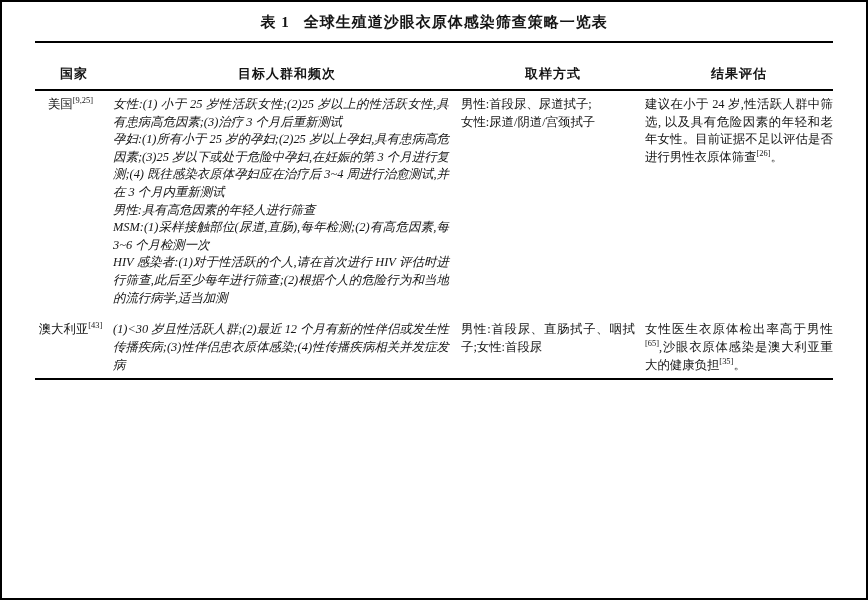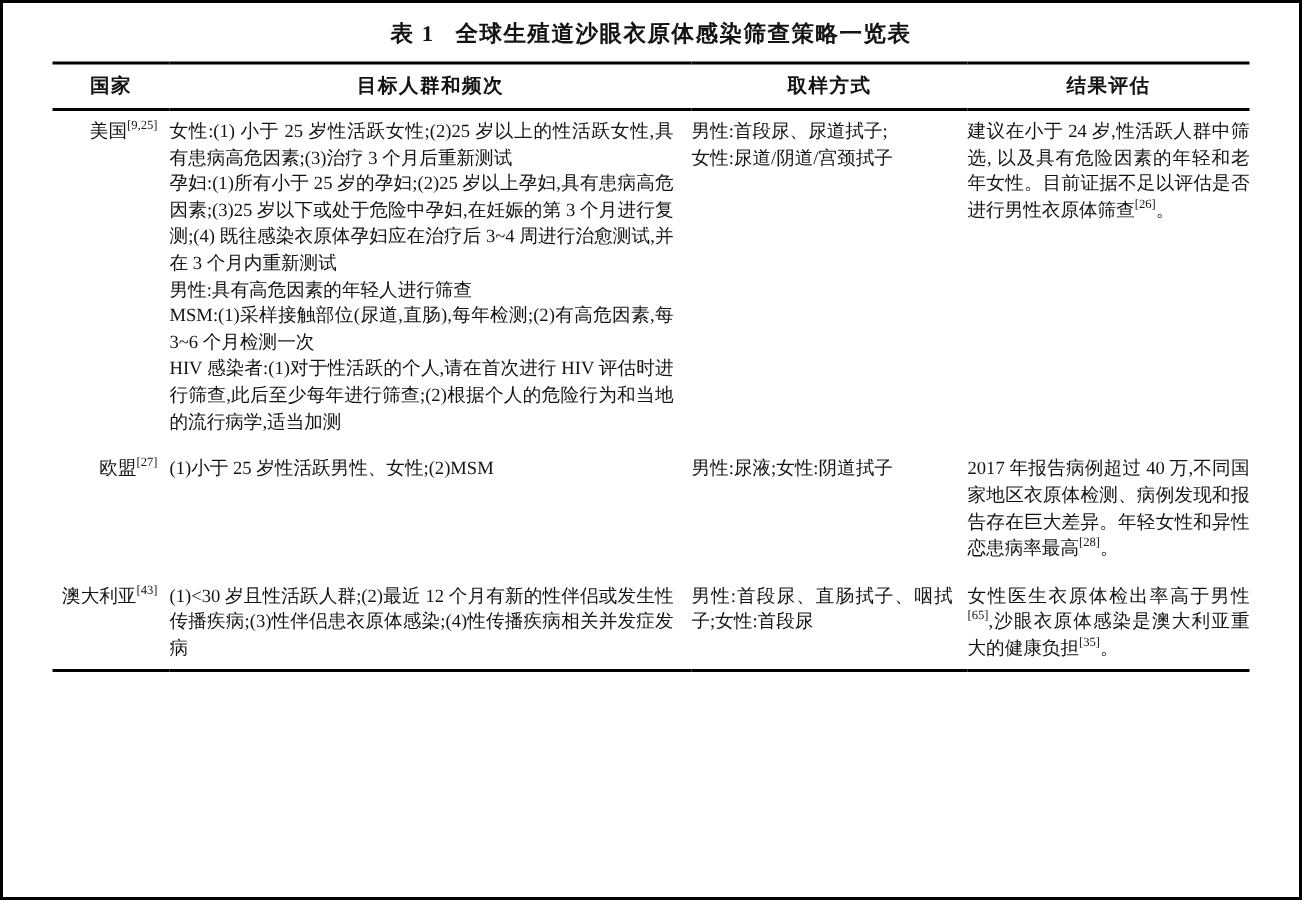--- a/index.html
+++ b/index.html
@@ -14,30 +14,30 @@
     padding-top:11px; letter-spacing:1px;
   }
   .title-label { margin-right:14px; }
   .table-wrap { margin:9px 33px 0 33px; }
   table.main {
     width:100%; border-collapse:collapse; table-layout:fixed;
     border-top:2.5px solid #000; border-bottom:2.5px solid #000;
   }
   thead th {
     font-weight:bold; font-size:13px; text-align:center;
-    border-bottom:2px solid #000; padding:5px 2px 6px 2px;
+    border-bottom:2px solid #000; padding:22px 2px 6px 2px;
     letter-spacing:1px;
   }
   tbody td {
     vertical-align:top; font-size:12.4px; line-height:1.42;
     text-align:justify; padding:5px 8px 9px 0;
   }
   tbody tr:last-child td { padding-bottom:4px; }
-  td.c-country { padding-left:1px; text-align:right; }
-  td.c-target  { padding-right:12px; }
+  td.c-country { padding-left:1px; text-align:center; }
+  td.c-target  { padding-right:12px;font-style:italic; }
   td.c-sampling{ padding-right:10px; }
   td.c-result  { padding-right:0; }
   sup { font-size:0.68em; line-height:0; }
 </style>
 </head>
 <body>
 
 <div class="page">
 
   <div class="title-row">
@@ -61,26 +61,20 @@
         </tr>
       </thead>
       <tbody>
         <tr>
           <td class="c-country">美国<sup>[9,25]</sup></td>
           <td class="c-target">女性:(1) 小于 25 岁性活跃女性;(2)25 岁以上的性活跃女性,具有患病高危因素;(3)治疗 3 个月后重新测试<br>孕妇:(1)所有小于 25 岁的孕妇;(2)25 岁以上孕妇,具有患病高危因素;(3)25 岁以下或处于危险中孕妇,在妊娠的第 3 个月进行复测;(4) 既往感染衣原体孕妇应在治疗后 3~4 周进行治愈测试,并在 3 个月内重新测试<br>男性:具有高危因素的年轻人进行筛查<br>MSM:(1)采样接触部位(尿道,直肠),每年检测;(2)有高危因素,每 3~6 个月检测一次<br>HIV 感染者:(1)对于性活跃的个人,请在首次进行 HIV 评估时进行筛查,此后至少每年进行筛查;(2)根据个人的危险行为和当地的流行病学,适当加测</td>
           <td class="c-sampling">男性:首段尿、尿道拭子;<br>女性:尿道/阴道/宫颈拭子</td>
           <td class="c-result">建议在小于 24 岁,性活跃人群中筛选, 以及具有危险因素的年轻和老年女性。目前证据不足以评估是否进行男性衣原体筛查<sup>[26]</sup>。</td>
         </tr>
         <tr>
-          <td class="c-country">欧盟<sup>[27]</sup></td>
-          <td class="c-target">(1)小于 25 岁性活跃男性、女性;(2)MSM</td>
-          <td class="c-sampling">男性:尿液;女性:阴道拭子</td>
-          <td class="c-result">2017 年报告病例超过 40 万,不同国家地区衣原体检测、病例发现和报告存在巨大差异。年轻女性和异性恋患病率最高<sup>[28]</sup>。</td>
-        </tr>
-        <tr>
           <td class="c-country">澳大利亚<sup>[43]</sup></td>
           <td class="c-target">(1)&lt;30 岁且性活跃人群;(2)最近 12 个月有新的性伴侣或发生性传播疾病;(3)性伴侣患衣原体感染;(4)性传播疾病相关并发症发病</td>
           <td class="c-sampling">男性:首段尿、直肠拭子、咽拭子;女性:首段尿</td>
           <td class="c-result">女性医生衣原体检出率高于男性<sup>[65]</sup>,沙眼衣原体感染是澳大利亚重大的健康负担<sup>[35]</sup>。</td>
         </tr>
       </tbody>
     </table>
   </div>
 
 </div>

